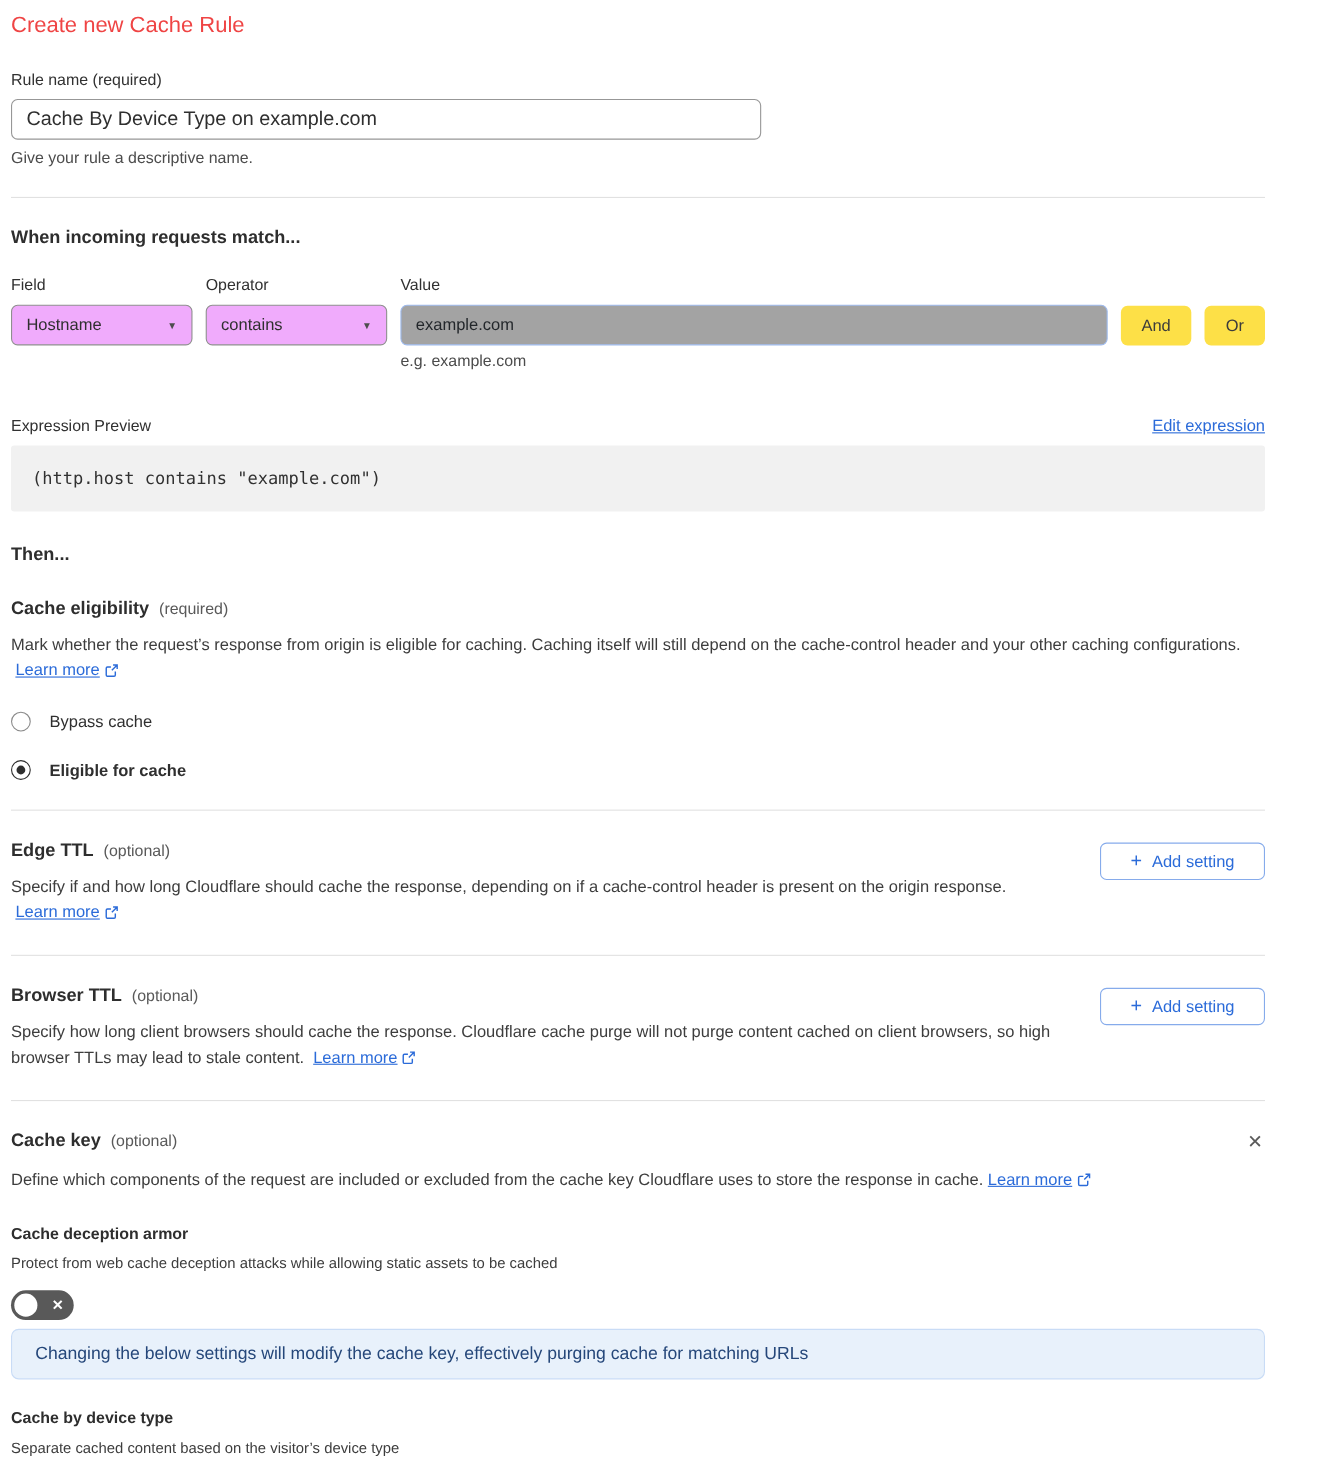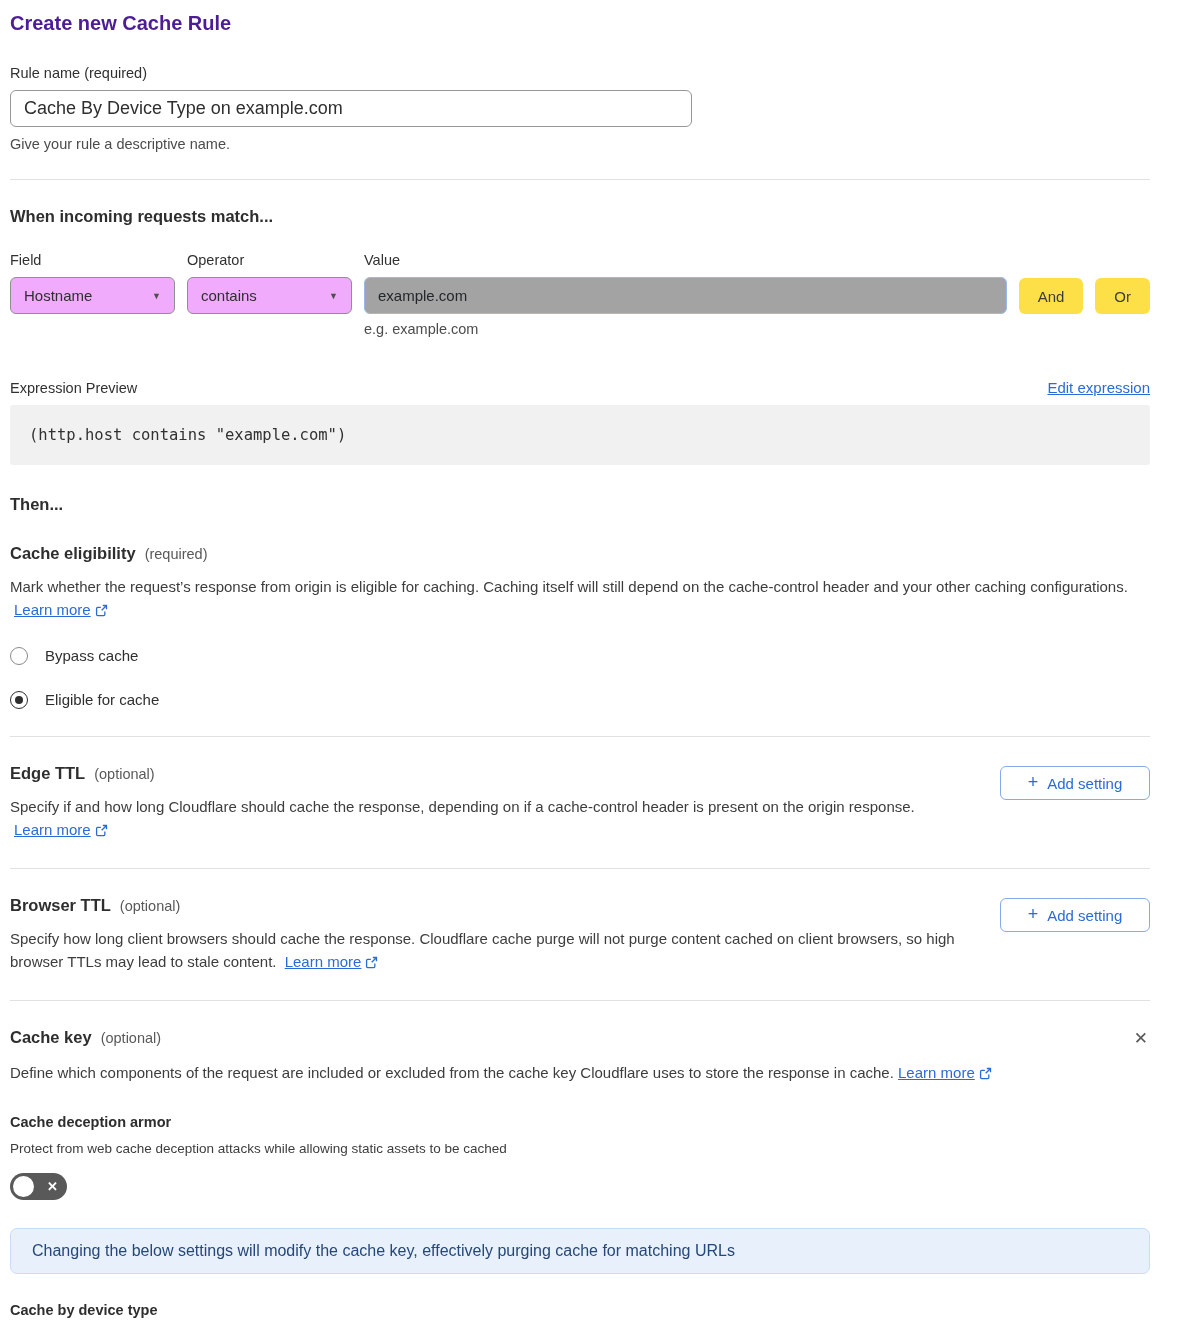--- a/index.html
+++ b/index.html
@@ -5,21 +5,21 @@
   * { box-sizing: border-box; margin: 0; padding: 0; }
   html, body { background: #ffffff; }
   body {
     width: 1200px;
     font-family: "Liberation Sans", sans-serif;
     color: #36393a;
     -webkit-font-smoothing: antialiased;
   }
   .container { padding: 12px 50px 40px 10px; }
 
-  h1.page-title { font-size: 20px; font-weight: 700; color: #4c1d95; margin-bottom: 30px; }
+  h1.page-title { font-size: 20px; font-weight: 400; color: #ef4444; margin-bottom: 30px; }
 
   .field-label { font-size: 14.5px; color: #313131; margin-bottom: 9px; }
   .text-input {
     width: 682px; height: 37px; border: 1px solid #979797; border-radius: 6px;
     padding: 0 13px; font-size: 18px; color: #2f2f2f; font-family: Liberation Sans, sans-serif; background: #fff;
     outline: none;
   }
   .help-text { font-size: 14.5px; color: #4c4c4c; margin-top: 9px; }
 
   .divider { border: none; border-top: 1px solid #e1e1e1; margin: 27px 0; }
@@ -62,32 +62,32 @@
   .sub-title { font-size: 16.5px; font-weight: 700; color: #2e2e2e; }
   .optional-tag { font-size: 14.5px; color: #595959; }
   .desc { font-size: 15px; line-height: 23px; color: #3d3d3d; margin-top: 12px; }
   .learn-more { color: var(--link-blue); cursor: pointer; text-decoration: none; margin-left: 4px; white-space: nowrap; }
   .learn-more .lm-text { text-decoration: underline; }
   .ext-icon { margin-left: 4px; vertical-align: -2px; }
 
   .eligibility-block { margin-top: 30px; }
 
   
-  .radio-row { display: flex; margin-top: 26px; cursor: pointer; width: max-content; }
+  .radio-row { display: flex; align-items: center; margin-top: 26px; cursor: pointer; width: max-content; }
   .radio-circle {
     width: 18px; height: 18px; border: 1.5px solid #8a8a8a; border-radius: 50%;
     background: #fff; flex: none; position: relative;
   }
   .radio-row.selected .radio-circle { border-color: #2e2e2e; }
   .radio-row.selected .radio-circle::after {
     content: ""; position: absolute; left: 3.5px; top: 3.5px; width: 8px; height: 8px;
     border-radius: 50%; background: #2e2e2e;
   }
   .radio-label { font-size: 15px; color: #2f2f2f; margin-left: 17px; }
-  .radio-row.selected .radio-label { font-weight: 400; }
+  .radio-row.selected .radio-label { font-weight: 700; }
 
   
   .setting-row { display: flex; align-items: flex-start; }
   .setting-left { flex: 1; max-width: 950px; margin-right: 40px; }
   .add-setting-btn {
     display: flex; align-items: center; justify-content: center; gap: 9px;
     width: 150px; height: 34px; background: #fff; border: 1px solid #86abeb; border-radius: 6px;
     color: var(--link-blue); font-size: 15px; font-family: inherit; cursor: pointer; flex: none;
     margin-top: 2px;
   }
@@ -107,21 +107,21 @@
     display: flex; align-items: center; justify-content: space-between; cursor: pointer;
     padding: 0 9px 0 3px;
   }
   .toggle .knob { width: 21px; height: 21px; background: #fff; border-radius: 50%; flex: none; }
   .toggle-off { background: var(--toggle-off); }
   .toggle-glyph { color: #fff; font-size: 13px; font-weight: 700; line-height: 1; }
 
   
   .banner {
     background: var(--banner-bg); border: 1px solid #c9dcf6; border-radius: 7px;
-    margin-top: 28px; padding: 13px 21px; font-size: 16px; color: var(--banner-text);
+    margin-top: 8px; padding: 13px 21px; font-size: 16px; color: var(--banner-text);
   }
   .device-type-block .mini-title { margin-top: 28px; }
 </style>
 </head>
 <body>
 
 <div class="container">
 
   <h1 class="page-title">Create new Cache Rule</h1>
 

